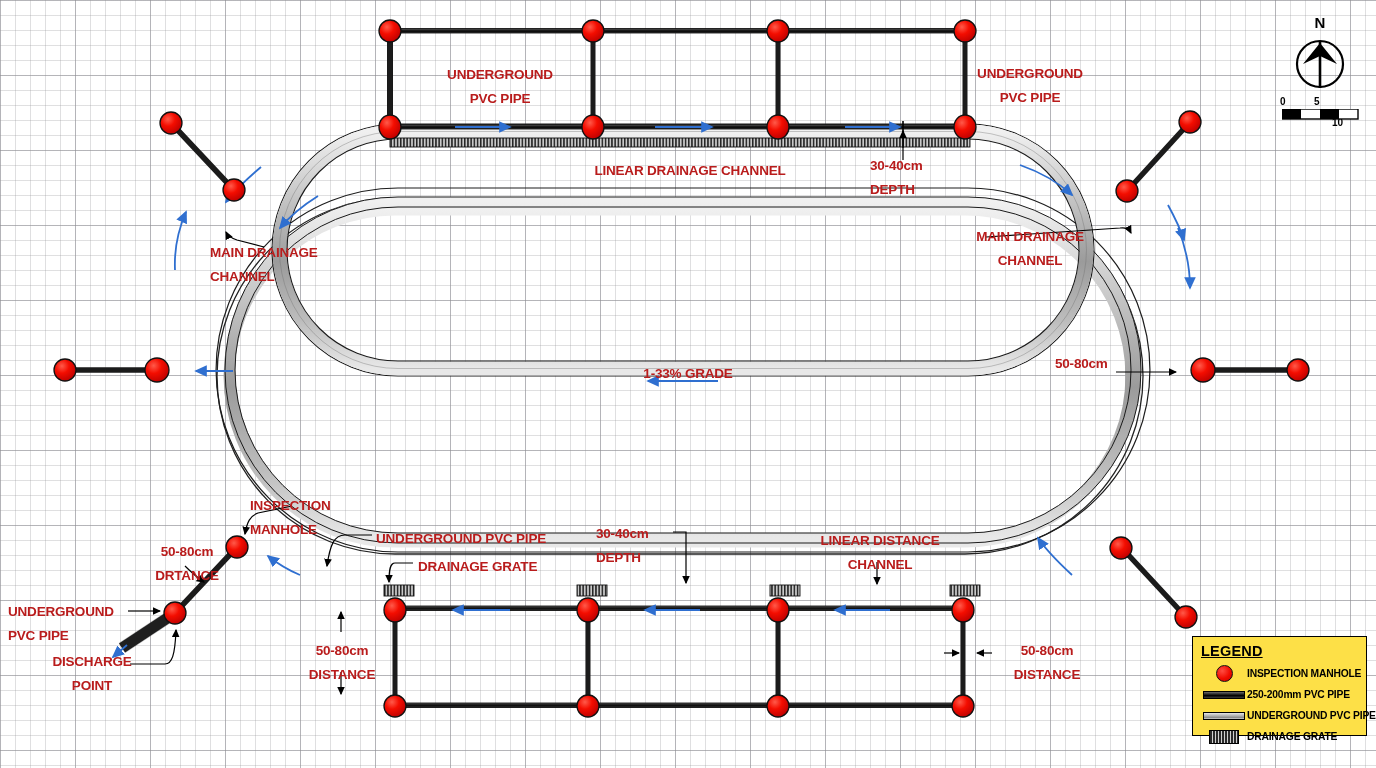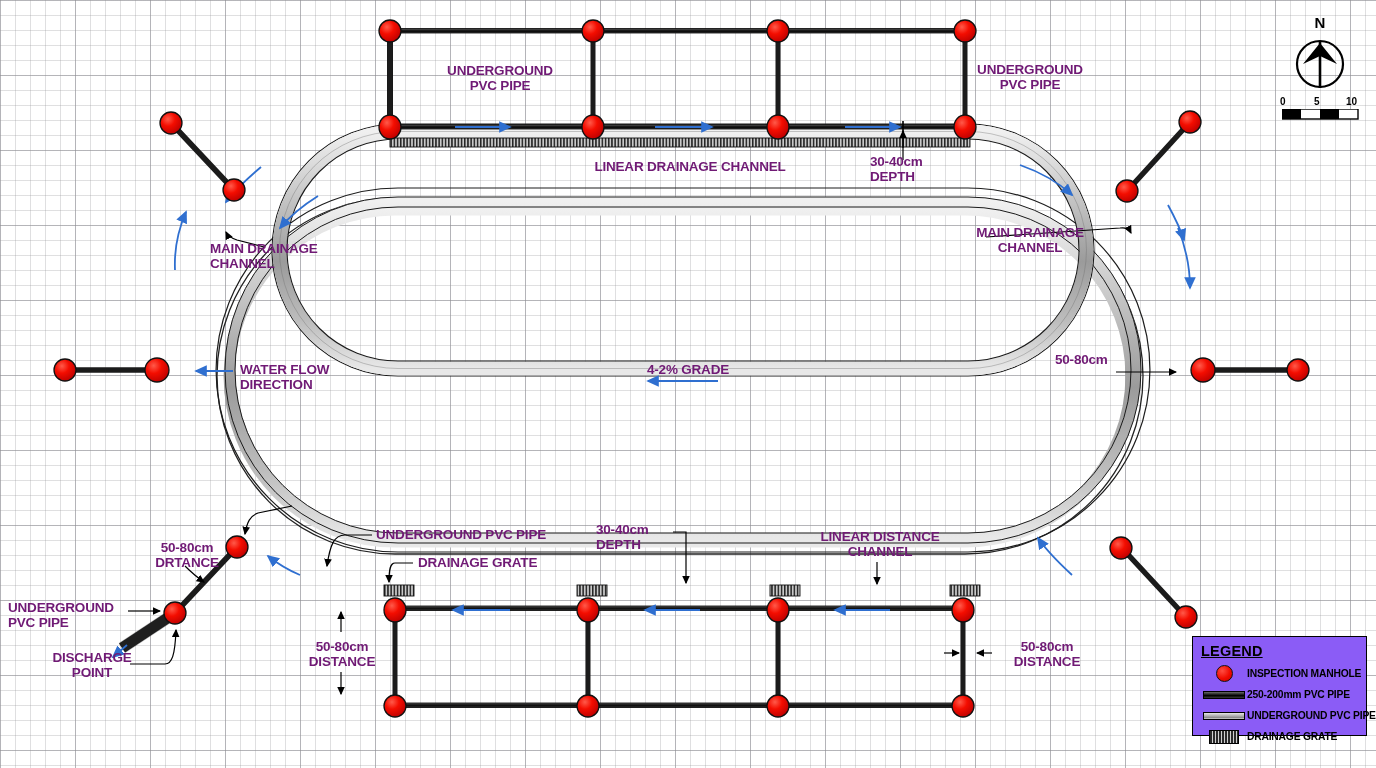--- a/index.html
+++ b/index.html
@@ -21,32 +21,32 @@
     background-size:15px 15px,15px 15px,75px 75px,75px 75px;
     background-position:0 0,0 0,0 0,0 0;
   }
 
   #svgmain{position:absolute;left:0;top:0;}
 
   .lbl{
     position:absolute;
     font-family:"Liberation Sans", sans-serif;
     font-weight:bold;
-    color:#701a75;
+    color:#b91c1c;
     font-size:13.5px;
-    line-height:15px;
+    line-height:24px;
     text-align:center;
     white-space:pre;
     letter-spacing:-0.2px;
   }
 
   
   #legend{
     position:absolute;left:1192px;top:636px;width:175px;height:100px;
-    background:#8b5cf6;border:1.6px solid #000;
+    background:#fde047;border:1.6px solid #000;
     box-sizing:border-box;
     padding:6px 8px 0 8px;
   }
   #legend .ltitle{
     font-size:14.5px;font-weight:bold;text-decoration:underline;
     letter-spacing:.2px;margin-bottom:4px;
   }
   #legend .lrow{display:flex;align-items:center;height:21px;}
   #legend .lsym{width:46px;display:flex;align-items:center;justify-content:center;flex:0 0 46px;}
   #legend .ltxt{font-size:10.3px;font-weight:bold;letter-spacing:-.2px;white-space:nowrap;}
@@ -326,27 +326,27 @@
 
   <div class="lbl" style="left:870px;top:154px;width:130px;text-align:left;">30-40cm
 DEPTH</div>
 
   <div class="lbl" style="left:210px;top:241px;width:230px;text-align:left;">MAIN DRAINAGE
 CHANNEL</div>
 
   <div class="lbl" style="left:930px;top:225px;width:200px;">MAIN DRAINAGE
 CHANNEL</div>
 
-  <div class="lbl" style="left:182px;top:362px;width:240px;text-align:left;padding-left:58px;box-sizing:border-box;">WATER FLOW
-DIRECTION</div>
-
-  <div class="lbl" style="left:578px;top:362px;width:220px;">4-2% GRADE</div>
+
+  <div class="lbl" style="left:578px;top:362px;width:220px;">1-33% GRADE</div>
 
   <div class="lbl" style="left:1055px;top:352px;width:120px;text-align:left;">50-80cm</div>
 
+  <div class="lbl" style="left:250px;top:494px;width:180px;text-align:left;">INSPECTION
+MANHOLE</div>
 
   <div class="lbl" style="left:376px;top:527px;width:300px;text-align:left;">UNDERGROUND PVC PIPE</div>
 
   <div class="lbl" style="left:418px;top:555px;width:230px;text-align:left;">DRAINAGE GRATE</div>
 
   <div class="lbl" style="left:596px;top:522px;width:110px;text-align:left;">30-40cm
 DEPTH</div>
 
   <div class="lbl" style="left:790px;top:529px;width:180px;">LINEAR DISTANCE
 CHANNEL</div>
@@ -372,21 +372,21 @@
       <circle cx="35" cy="32" r="23" fill="none" stroke="#000" stroke-width="2.2"></circle>
       <path d="M35,9 L35,56" stroke="#000" stroke-width="2.6"></path>
       <path d="M18,32 L35,11 L52,32 L35,24 Z" fill="#000"></path>
     </svg>
   </div>
 
   <div id="scalebar">
     <div class="snums">
       <span style="left:0px;">0</span>
       <span style="left:34px;">5</span>
-      <span style="left:66px;">10</span>
+      <span style="left:52px;margin-top:21px;">10</span>
     </div>
     <svg width="80" height="12" style="position:absolute;left:2px;top:13px;">
       <rect x="0" y="0" width="76" height="10" fill="#fff" stroke="#000" stroke-width="1.4"></rect>
       <rect x="0" y="0" width="19" height="10" fill="#000"></rect>
       <rect x="38" y="0" width="19" height="10" fill="#000"></rect>
     </svg>
   </div>
 
   <div id="legend">
     <div class="ltitle">LEGEND</div>

